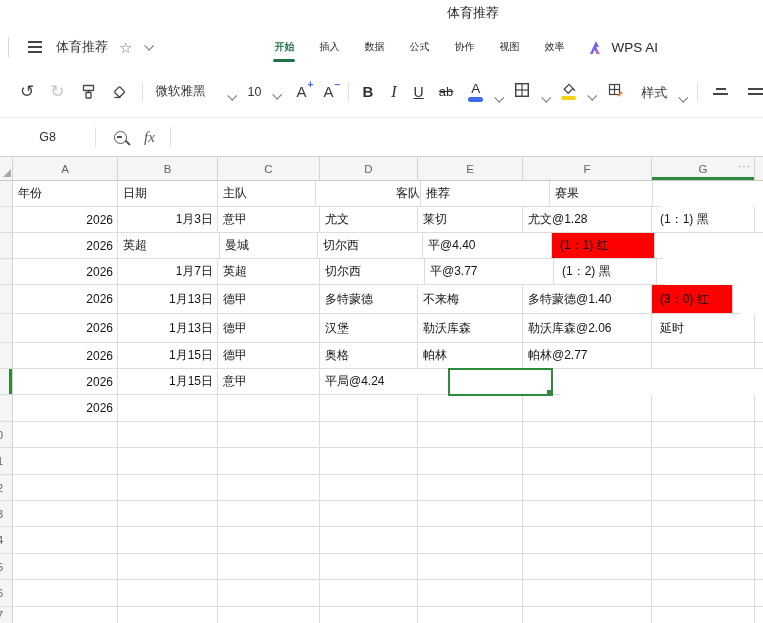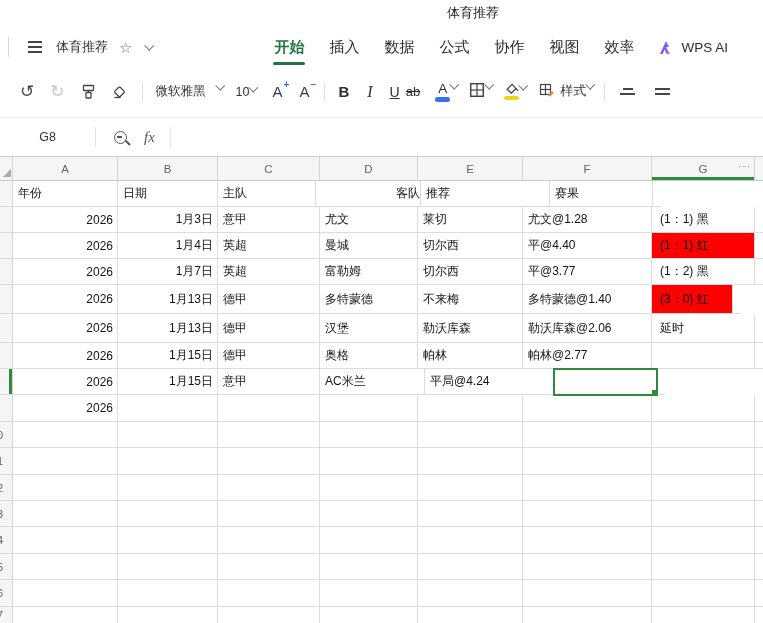--- a/index.html
+++ b/index.html
@@ -14,33 +14,33 @@
   
   .menubar{position:absolute;top:28px;left:0;width:763px;height:38px;background:#fff;display:flex;align-items:center}
   .edge-sep{width:1px;height:20px;background:#d9d9d9;margin-left:8px;flex:none}
   .hamb{margin-left:19px;display:flex;flex-direction:column;gap:3.5px;cursor:pointer;flex:none}
   .hamb i{width:14px;height:1.6px;background:#444;display:block}
   .docname{margin-left:14px;font-size:13px;color:#333}
   .star{margin-left:11px;color:#777;font-size:15px;line-height:1}
   .chev{display:inline-block;width:6px;height:6px;border-right:1.4px solid #777;border-bottom:1.4px solid #777;transform:rotate(45deg) translateY(-1px)}
   .doc-chev{margin-left:13px;margin-top:-2px}
   .tabs{display:flex;align-items:center;gap:23px;margin-left:121px}
-  .tab{font-size:15px;color:#2b2b2b;position:relative;padding:9px 1px;cursor:pointer;white-space:nowrap}
+  .tab{font-size:10px;color:#2b2b2b;position:relative;padding:9px 1px;cursor:pointer;white-space:nowrap}
   .tab.active{color:var(--green);font-weight:bold}
   .tab.active::after{content:"";position:absolute;left:0;right:0;bottom:1px;height:3px;background:var(--green);border-radius:1.5px}
   .wpsai{display:flex;align-items:center;gap:6px;font-size:13.5px;color:#2b2b2b;cursor:pointer}
   
   .toolbar{position:absolute;top:66px;left:0;width:763px;height:51px;background:#fff;border-bottom:1px solid #ededed;display:flex;align-items:center}
   .vsep{width:1px;height:20px;background:#e2e2e2;flex:none}
   .tbi{display:flex;align-items:center;justify-content:center;cursor:pointer;flex:none}
   .glyph{font-family:"DejaVu Sans",sans-serif;font-size:17px;color:#454545;line-height:1}
   .glyph.disabled{color:#c6c6c6}
   .fontname{width:60px;font-size:12.5px;color:#333;text-align:left}
   .sizetxt{font-size:12.5px;color:#333}
-  .ddg{display:flex;align-items:flex-start;gap:0;cursor:pointer;flex:none}
+  .ddg{display:flex;align-items:flex-end;gap:12px;cursor:pointer;flex:none}
   .afont{position:relative;font-size:15px;color:#3c3c3c;font-weight:500}
   .afont .sign{position:absolute;top:-4px;right:-7px;font-size:10px;font-weight:bold;color:#3c6cf0}
   .bold{font-size:15px;font-weight:800;color:#2f2f2f}
   .italic{font-family:"Liberation Serif","DejaVu Serif",serif;font-style:italic;font-size:16px;color:#2f2f2f}
   .underl{font-size:14px;text-decoration:underline;color:#2f2f2f}
   .strike{font-size:13px;text-decoration:line-through;color:#2f2f2f}
   .acolor{display:flex;flex-direction:column;align-items:center;gap:2px;cursor:pointer}
   .acolor .a{font-size:13.5px;color:#2f2f2f;line-height:1}
   .cbar{width:15px;height:4.5px;border-radius:2.5px}
   .cbar.blue{background:var(--blue)}
@@ -156,21 +156,21 @@
   </span>
   <span class="tbi afont" style="margin-left:17px">
     <span>A</span>
     <span class="sign">−</span>
   </span>
   <div class="vsep" style="margin-left:15px"></div>
 
   <span class="tbi bold" style="margin-left:13px">B</span>
   <span class="tbi italic" style="margin-left:18px">I</span>
   <span class="tbi underl" style="margin-left:17px">U</span>
-  <span class="tbi strike" style="margin-left:6px">ab</span>
+  <span class="tbi strike" style="margin-left:15px">ab</span>
   <div class="ddg" style="margin-left:15px">
     <span class="acolor">
       <span class="a">A</span>
         <span class="cbar blue"></span>
     </span>
     <span class="chev"></span>
   </div>
   <div class="ddg" style="margin-left:12px">
     <span>
       <svg width="16" height="16" viewBox="0 0 16 16" fill="none" stroke="#454545">
@@ -298,23 +298,20 @@
         <div class="cell al res" style="width: 103px;">
           <span>(1：1) 黑</span>
         </div>
         <div class="cell sliver"></div>
       </div>
       <div class="grow_" style="height: 26px;">
         <div class="gutter" style="height: 26px;"></div>
         <div class="cell ar" style="width: 105px;">
           <span>2026</span>
         </div>
-        <div class="cell ar" style="width: 100px;">
-          <span>1月4日</span>
-        </div>
         <div class="cell al" style="width: 102px;">
           <span>英超</span>
         </div>
         <div class="cell al" style="width: 98px;">
           <span>曼城</span>
         </div>
         <div class="cell al" style="width: 105px;">
           <span>切尔西</span>
         </div>
         <div class="cell al" style="width: 129px;">
@@ -329,23 +326,20 @@
         <div class="gutter" style="height: 26px;"></div>
         <div class="cell ar" style="width: 105px;">
           <span>2026</span>
         </div>
         <div class="cell ar" style="width: 100px;">
           <span>1月7日</span>
         </div>
         <div class="cell al" style="width: 102px;">
           <span>英超</span>
         </div>
-        <div class="cell al" style="width: 98px;">
-          <span>富勒姆</span>
-        </div>
         <div class="cell al" style="width: 105px;">
           <span>切尔西</span>
         </div>
         <div class="cell al" style="width: 129px;">
           <span>平@3.77</span>
         </div>
         <div class="cell al res" style="width: 103px;">
           <span>(1：2) 黑</span>
         </div>
         <div class="cell sliver"></div>
@@ -430,23 +424,20 @@
           <div class="gut-sel"></div>
         </div>
         <div class="cell ar" style="width: 105px;">
           <span>2026</span>
         </div>
         <div class="cell ar" style="width: 100px;">
           <span>1月15日</span>
         </div>
         <div class="cell al" style="width: 102px;">
           <span>意甲</span>
-        </div>
-        <div class="cell al" style="width: 105px;">
-          <span>AC米兰</span>
         </div>
         <div class="cell al" style="width: 129px;">
           <span>平局@4.24</span>
         </div>
         <div class="cell al res selected" style="width: 103px;">
           <span></span>
           <div class="handle"></div>
         </div>
         <div class="cell sliver"></div>
       </div>

